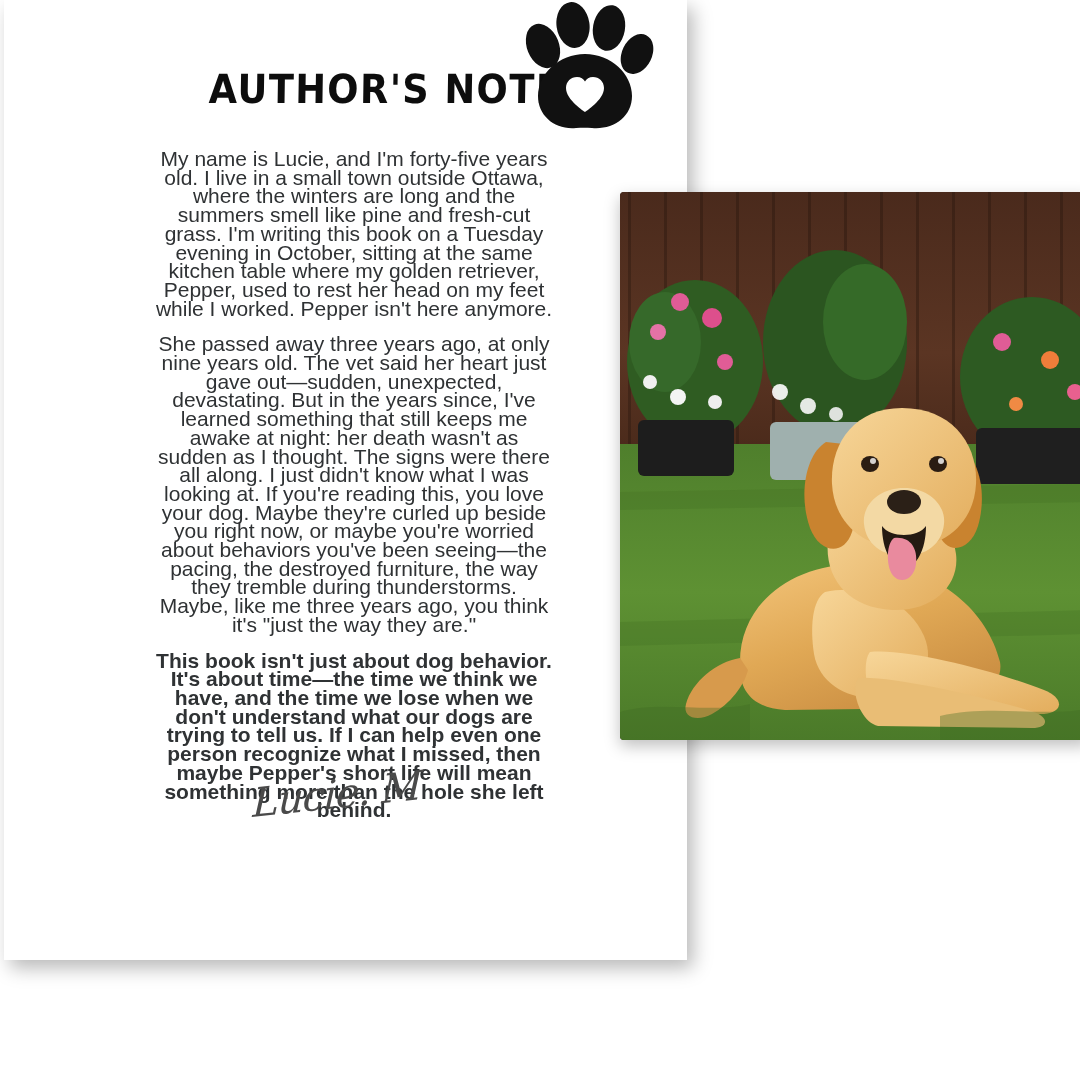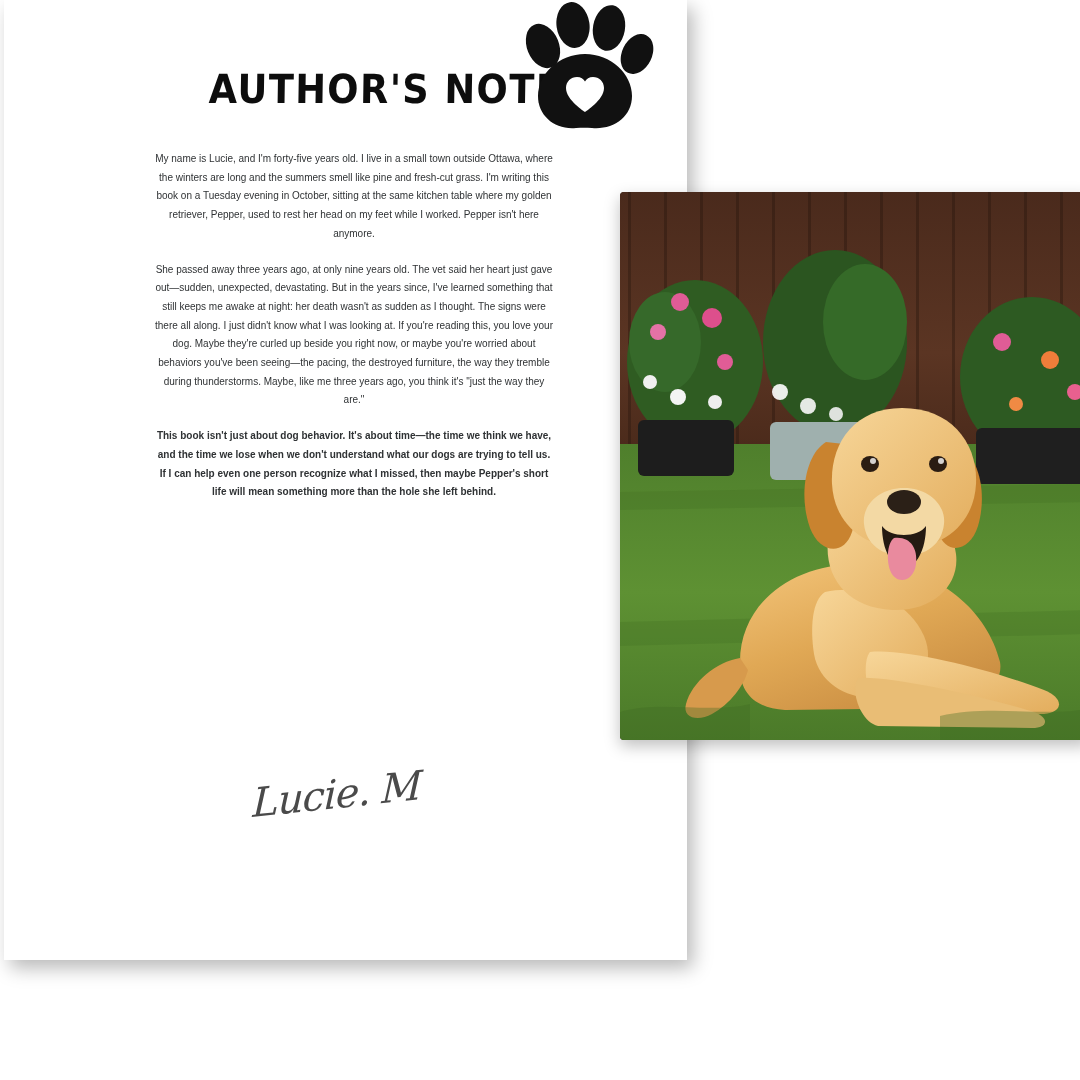--- a/index.html
+++ b/index.html
@@ -57,21 +57,21 @@
   }
 
   
   #letter-body {
     position: absolute;
     left: 150px;
     top: 150px;
     width: 400px;
     text-align: center;
     color: #2f3234;
-    font-size: 10px;
+    font-size: 21px;
     line-height: 18.7px;
     font-family: "Liberation Sans", sans-serif;
   }
   #letter-body p {
     margin: 0 0 17px 0;
   }
   #letter-body p:last-child { margin-bottom: 0; font-weight: bold; }
 
   
   #signature {

